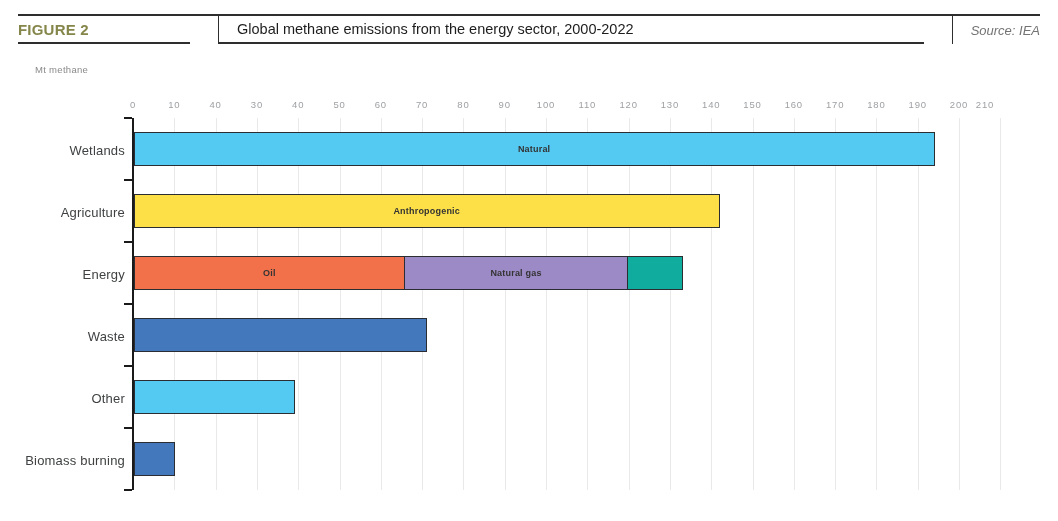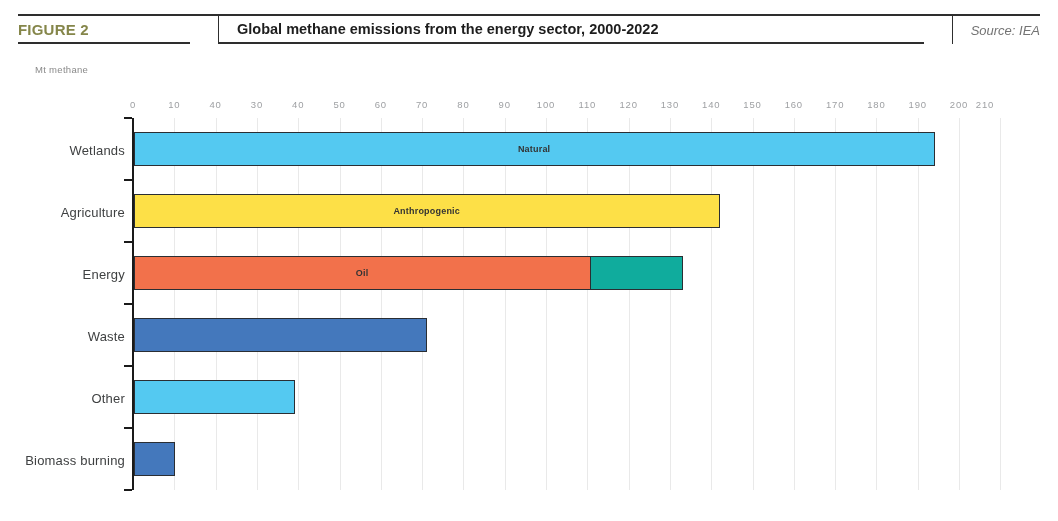--- a/index.html
+++ b/index.html
@@ -14,21 +14,21 @@
   }
   .h-left {
     width:172px; display:flex; align-items:center;
     border-bottom:2px solid #2E2E2E; box-sizing:border-box;
     font-weight:bold; font-size:15px; letter-spacing:0.2px; color:#85864A;
   }
   .h-mid {
     width:706px; box-sizing:border-box;
     border-left:1.5px solid #2E2E2E; border-bottom:2px solid #2E2E2E;
     display:flex; align-items:center; padding-left:18px;
-    font-weight:bold; font-size:14.5px; color:#1D1D1D;
+    font-weight:normal; font-size:14.5px; color:#1D1D1D;
   }
   .h-right {
     flex:1; box-sizing:border-box; border-left:1.5px solid #2E2E2E;
     display:flex; align-items:center; justify-content:flex-end;
     font-style:italic; font-size:13px; color:#737373;
   }
   
   .unit-label {
     position:absolute; top:64px; left:35px;
     font-size:9.5px; color:#8A8A8A; letter-spacing:0.3px;
@@ -126,20 +126,21 @@
       <div class="bar" style="left: 133.5px; top: 132px; height: 34px; width: 801.22px;">
         <div class="bar-segment" style="background: rgb(84, 201, 241); flex-grow: 194; flex-basis: 0px;">Natural</div>
       </div>
       <div class="cat-label" style="width: 125px; top: 205px;">Agriculture</div>
       <div class="bar" style="left: 133.5px; top: 194px; height: 34px; width: 586.46px;">
         <div class="bar-segment" style="background: #fde047; flex-grow: 142; flex-basis: 0px;">Anthropogenic</div>
       </div>
       <div class="cat-label" style="width: 125px; top: 267px;">Energy</div>
       <div class="bar" style="left: 133.5px; top: 256px; height: 34px; width: 549.29px;">
         <div class="bar-segment" style="background: rgb(242, 113, 75); flex-grow: 45; flex-basis: 0px;">Oil</div>
+        <div class="bar-segment" style="background: rgb(156, 138, 198); flex-grow: 37; flex-basis: 0px;">Natural gas</div>
         <div class="bar-segment" style="background: rgb(16, 172, 157); flex-grow: 9; flex-basis: 0px;"></div>
       </div>
       <div class="cat-label" style="width: 125px; top: 329px;">Waste</div>
       <div class="bar" style="left: 133.5px; top: 318px; height: 34px; width: 293.23px;">
         <div class="bar-segment" style="background: rgb(68, 120, 188); flex-grow: 71; flex-basis: 0px;"></div>
       </div>
       <div class="cat-label" style="width: 125px; top: 391px;">Other</div>
       <div class="bar" style="left: 133.5px; top: 380px; height: 34px; width: 161.07px;">
         <div class="bar-segment" style="background: rgb(84, 201, 241); flex-grow: 39; flex-basis: 0px;"></div>
       </div>

